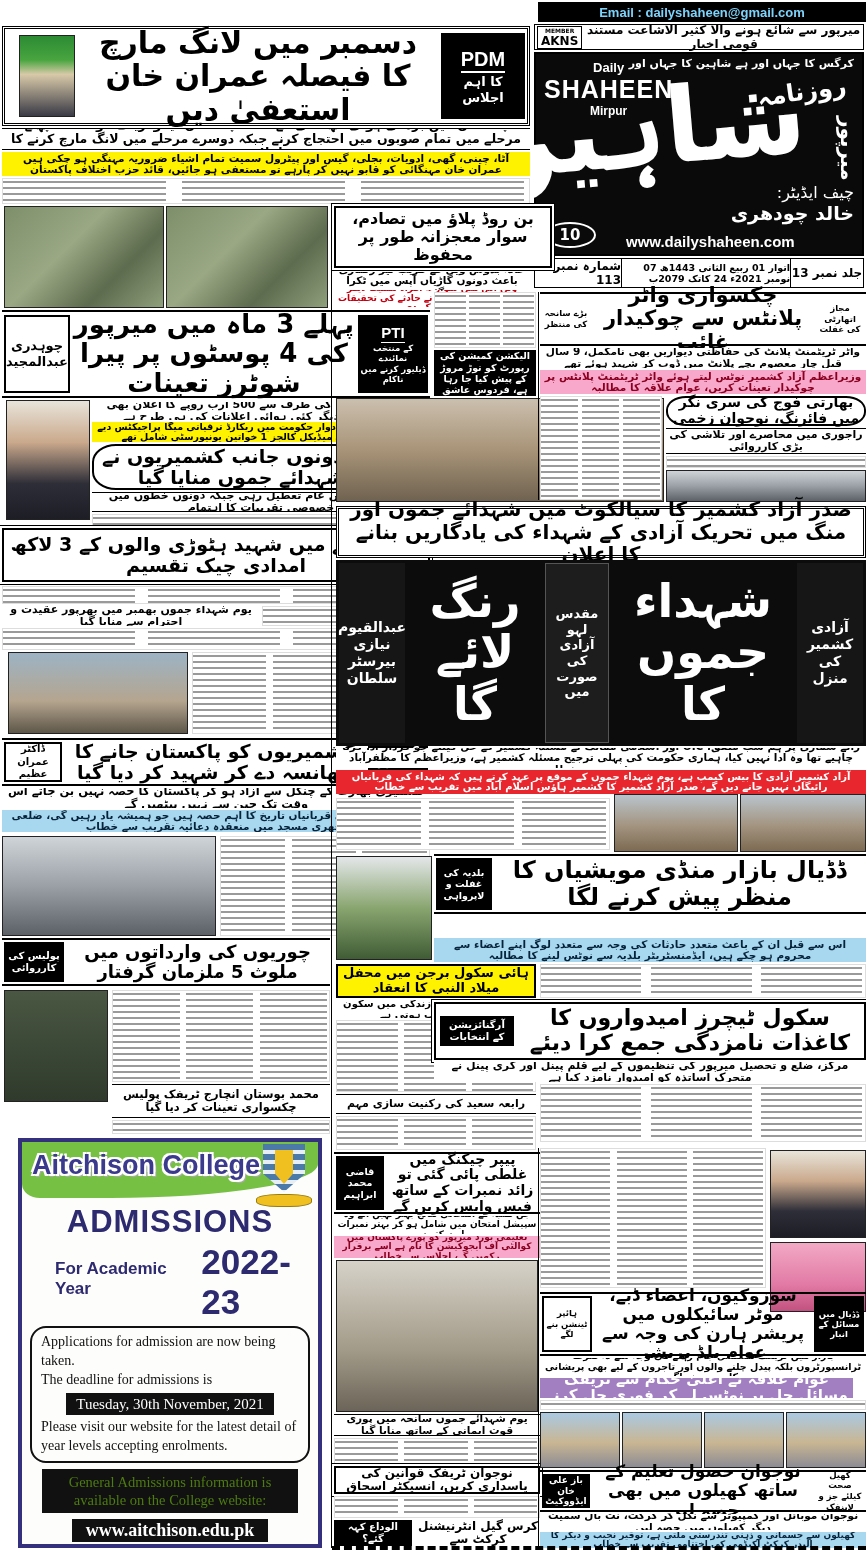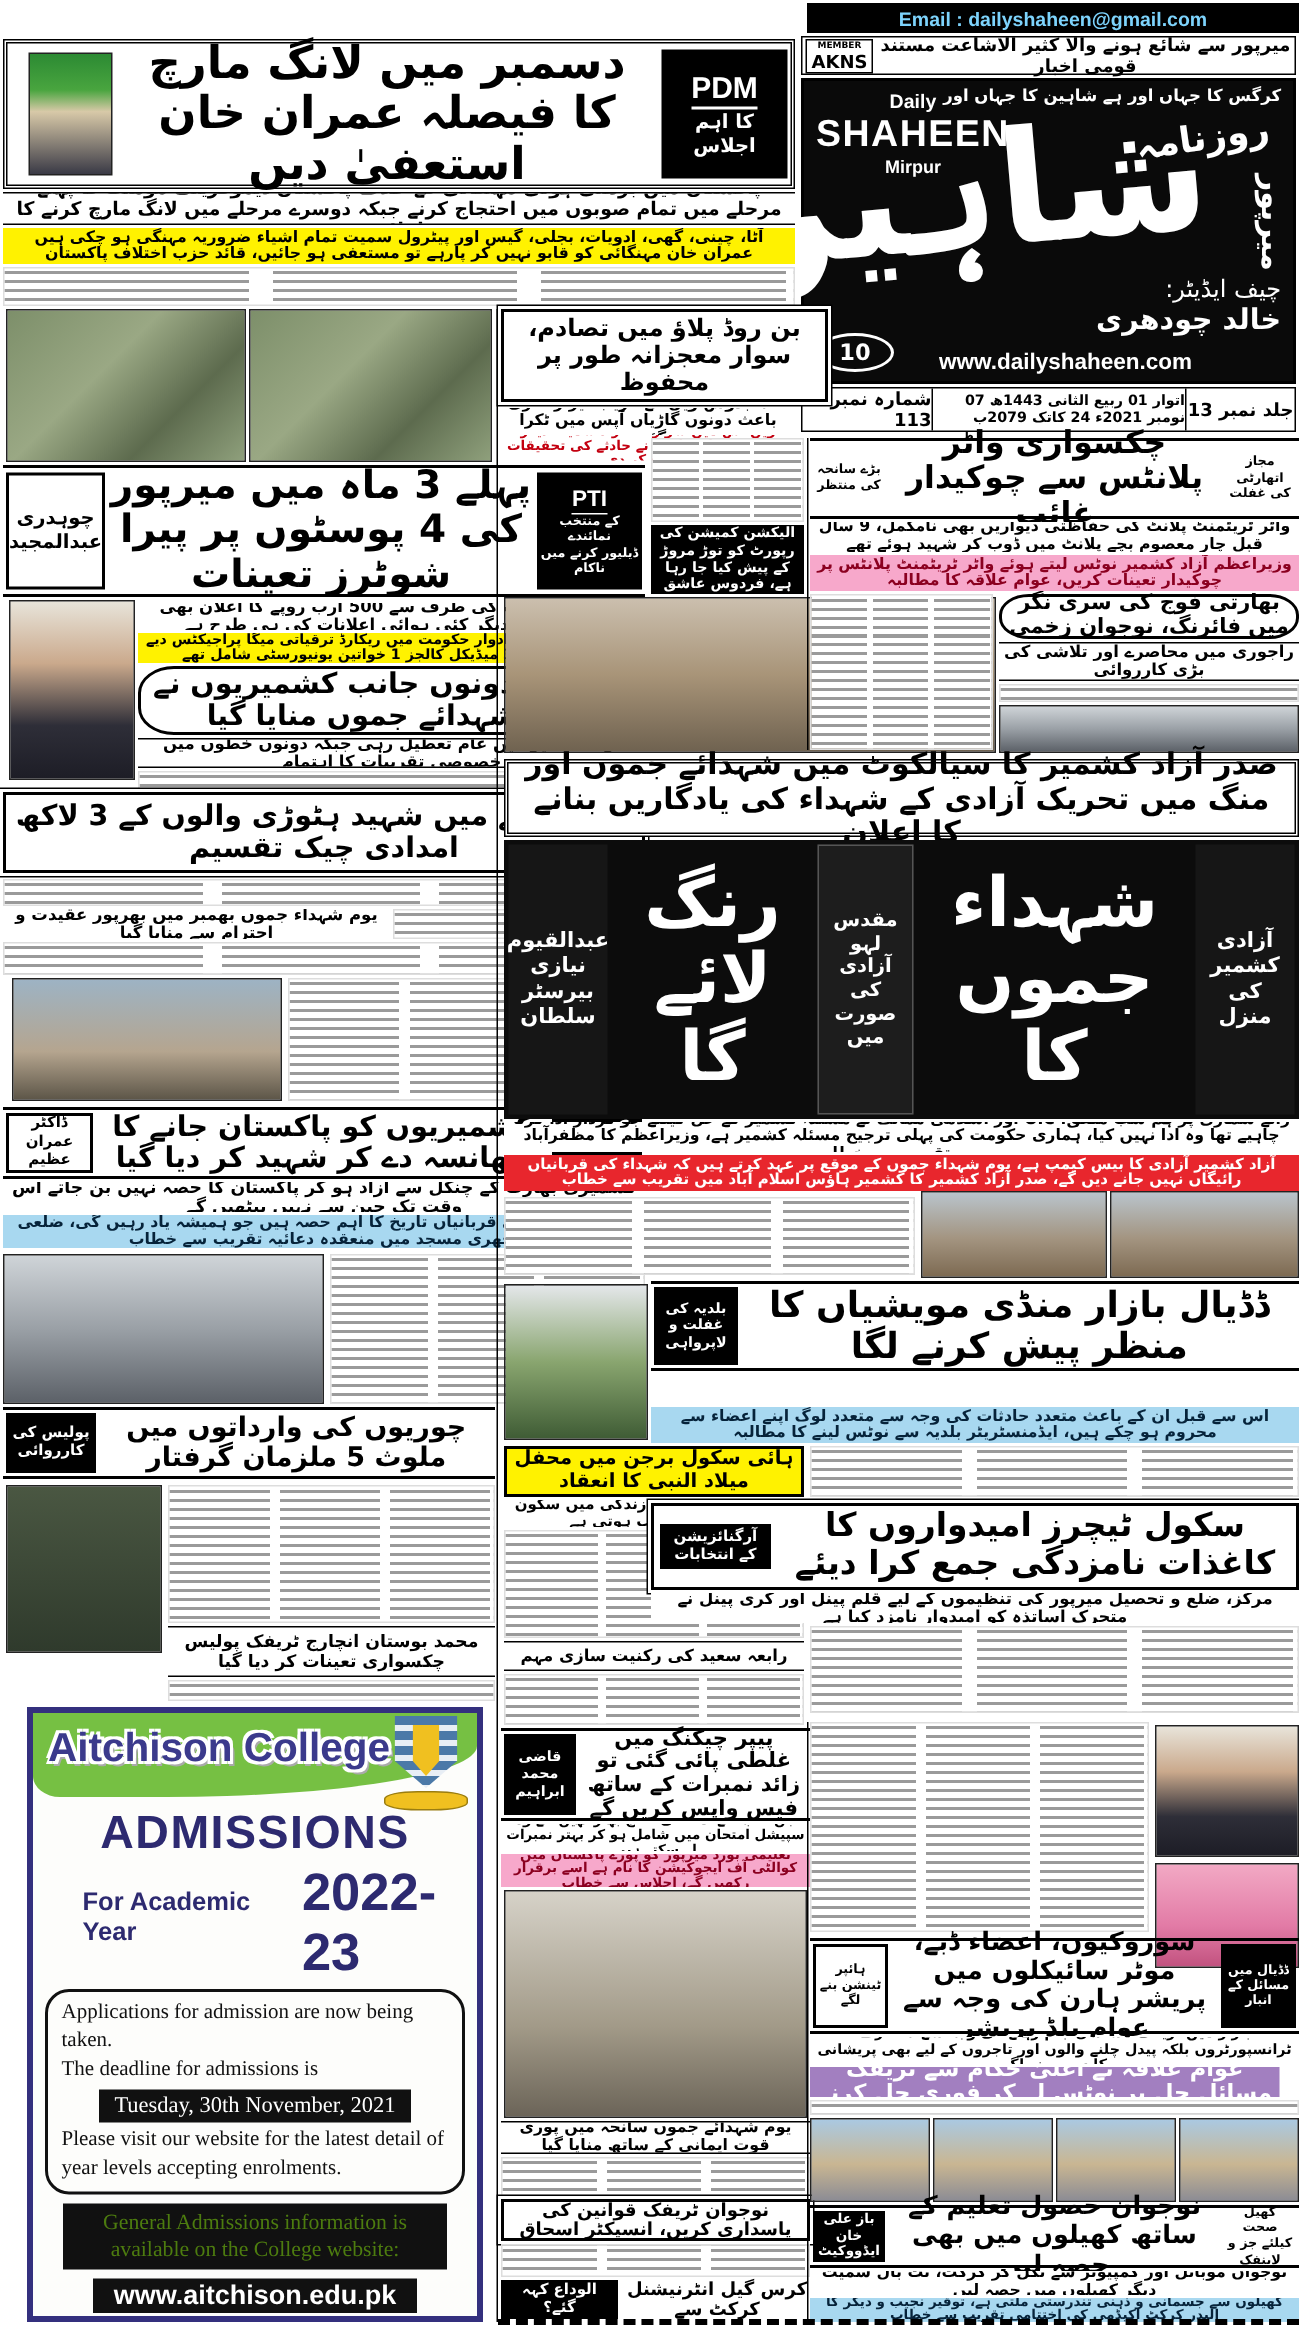--- a/index.html
+++ b/index.html
@@ -49,21 +49,21 @@
   #ad .shield{width:42px;height:48px;margin:0 auto;clip-path:polygon(0 0,100% 0,100% 62%,50% 100%,0 62%);background:repeating-linear-gradient(180deg,#4b79a8 0 6px,#e8eef5 6px 10px);position:relative;}
   #ad .shield:after{content:"";position:absolute;left:12px;top:6px;width:18px;height:34px;background:#f0c020;clip-path:polygon(0 0,100% 0,100% 70%,50% 100%,0 70%);}
   #ad .banner{width:54px;height:11px;margin:2px auto 0;background:#f0c020;border:1px solid #9a7d10;border-radius:40%;}
   .adm{font-family:"Liberation Sans",sans-serif;text-align:center;font-size:31px;font-weight:700;color:#2d2a70;letter-spacing:1px;margin-top:6px;}
   .yearline{display:flex;align-items:baseline;justify-content:center;gap:8px;color:#2d2a70;margin-top:2px;padding-left:33px;}
   .yearlabel{font-family:"Liberation Sans",sans-serif;font-size:17px;font-weight:700;}
   .yearval{font-family:"Liberation Sans",sans-serif;font-size:35px;font-weight:700;}
   .roundbox{margin:4px 8px 0;border:2px solid #111;border-radius:16px;padding:5px 9px;font-size:14px;line-height:1.35;color:#111;}
   .dl{display:block;width:fit-content;margin:3px auto;background:#111;color:#fff;font-size:15px;padding:1px 10px;}
   .genbox{margin:6px 20px 0;background:#111;color:#4d7c0f;text-align:center;font-size:14.5px;line-height:1.25;padding:4px 6px;}
-  .webbox{width:fit-content;margin:6px auto 0;background:#111;color:#fff;font-family:Liberation Sans, sans-serif;font-size:18px;font-weight:700;padding:1px 14px;}
+  .webbox{width:fit-content;margin:6px auto 0;background:#111;color:#fff;font-family:Liberation Serif, serif;font-size:18px;font-weight:700;padding:1px 14px;}
   .adfooter{margin-top:6px;background:#34307e;color:#fff;text-align:center;padding:3px 0 6px;position:relative;}
   .principal{width:fit-content;margin:0 auto 4px;background:#111;color:#fff;font-size:10.5px;letter-spacing:2px;padding:1px 16px;}
   .ademail{font-family:"Liberation Sans",sans-serif;font-size:16px;font-weight:700;}
 </style>
 </head>
 <body>
 
 <div id="page">
 
   <div class="abs" style="left:538px;top:2px;width:328px;height:20px;background:#000;color:#7dd3fc;display:flex;align-items:center;justify-content:center;font-weight:700;font-size:13px;direction:ltr;font-family:'Liberation Sans',sans-serif;">Email  :  dailyshaheen@gmail.com</div>

